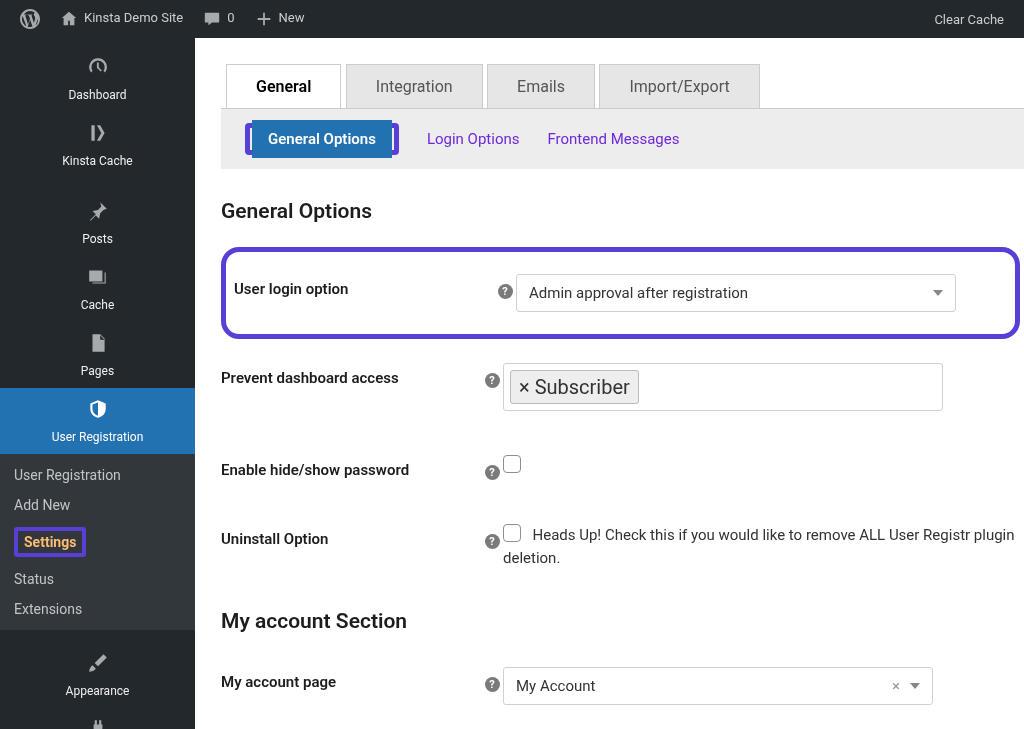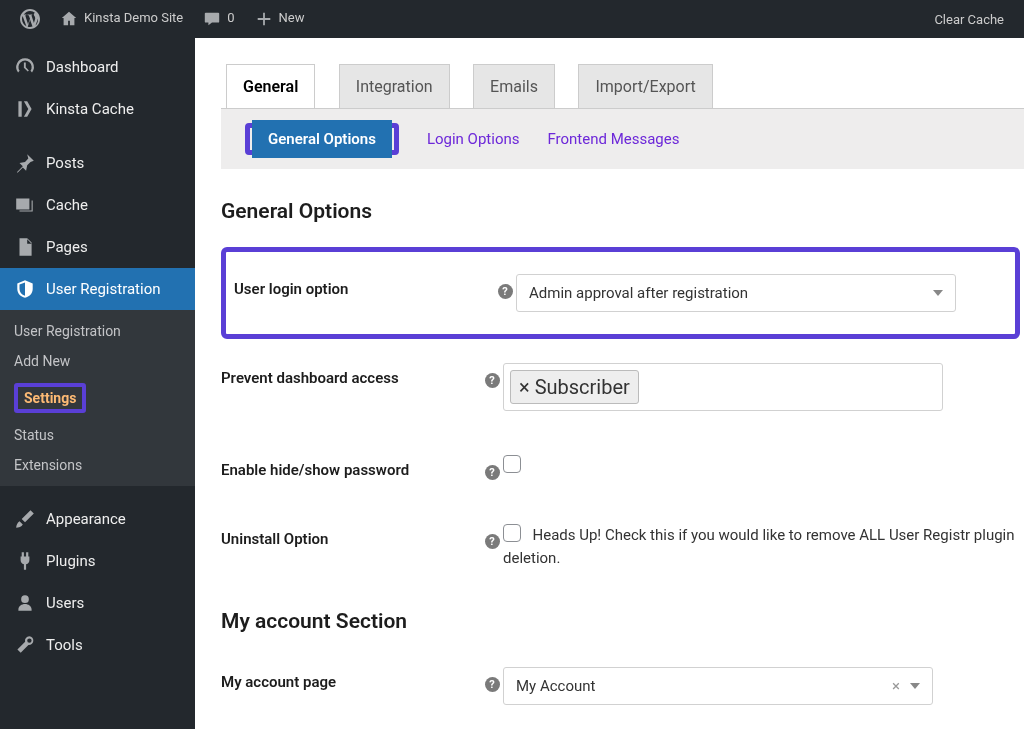--- a/index.html
+++ b/index.html
@@ -8,53 +8,53 @@
   
   .adminbar { display:flex; align-items:center; height:38px; background:#23282d; color:#ccc; padding:0 10px; font-size:13px; }
   .adminbar .ab-item { display:flex; align-items:flex-start; gap:6px; padding:0 10px; cursor:pointer; }
   .adminbar .spacer { flex:1; }
   .ab-icon { width:20px; height:20px; fill:#a7aaad; display:inline-block; }
   .ab-icon-sm { width:18px; height:18px; fill:#a7aaad; }
 
   
   .layout { display:flex; height:calc(100% - 38px); }
   .sidebar { width:195px; background:#23282d; color:#fff; flex:none; overflow:hidden; }
-  .sidebar .menu-item { display:flex; align-items:center; gap:10px; padding:10px 14px; font-size:15px; color:#eee; cursor:pointer; position:relative; }
+  .sidebar .menu-item { display:flex; align-items:center; gap:10px; padding:10px 14px; font-size:12px; color:#eee; cursor:pointer; position:relative;flex-direction:column; }
   .sidebar .menu-item.current { background:#2271b1; color:#fff; }
   .sidebar .menu-item.current::after { content:""; position:absolute; right:-8px; top:50%; transform:translateY(-50%); border:8px solid transparent; border-right-color:#f0f0f1; }
   .menu-icon { width:22px; height:22px; fill:#a7aaad; flex:none; }
   .current .menu-icon { fill:#fff; }
   .submenu { background:#32373c; padding:6px 0; }
   .submenu .sub-item { padding:7px 14px; font-size:14px; color:#c3c4c7; cursor:pointer; }
   .hl-box-sub { border:4px solid #5a3fd6; border-radius:3px; display:inline-block; padding:3px 6px; }
   .menu-top-space { height:8px; }
   .menu-sep { height:12px; }
 
   
   .main { flex:1; background:#fff; padding:26px 0 0 26px; overflow:auto; }
   .tabs { border-bottom:1px solid #ccc; padding-left:5px; }
-  .tab { display:inline-block; padding:12px 16px; background:#e6e6e6; border:1px solid #ccc; border-bottom:none; margin-right:20px; font-size:16px; color:#555; cursor:pointer; }
+  .tab { display:inline-block; padding:12px 29px; background:#e6e6e6; border:1px solid #ccc; border-bottom:none; margin-right:1px; font-size:16px; color:#555; cursor:pointer; }
   .tab.active { background:#fff; color:#000; font-weight:600; }
   .subtabs { background:#eeeded; padding:14px 24px; display:flex; gap:28px; align-items:center; font-size:15px; }
   .subtabs a { color:#6d28d9; cursor:pointer; }
   .subtabs .active { color:#fff; background:#2271b1; padding:10px 16px; font-weight:600; cursor:pointer; }
   .hl-box-sect { border:5px solid #5a3fd6; border-radius:4px; padding:2px; display:inline-block; }
 
   .section-title { font-size:21px; font-weight:600; margin:30px 0 24px 0; color:#1d1d1d; }
   .form-row { display:flex; align-items:flex-start; padding:10px 0; }
   .form-label { width:260px; flex:none; font-size:15px; font-weight:600; color:#1d1d1d; padding-top:6px; }
   .help { width:22px; flex:none; text-align:center; padding-top:8px; }
   .help-icon { display:inline-block; width:15px; height:15px; border-radius:50%; background:#7a7a7a; color:#fff; font-size:11px; font-weight:bold; line-height:15px; text-align:center; }
   .form-field { flex:1; }
   .select-like { border:1px solid #d1d1d1; border-radius:3px; padding:9px 12px; font-size:15px; background:#fff; display:flex; align-items:center; justify-content:space-between; max-width:440px; cursor:pointer; position:relative; }
   .caret { width:0; height:0; border-left:5px solid transparent; border-right:5px solid transparent; border-top:6px solid #888; }
   .tagbox { border:1px solid #d1d1d1; border-radius:3px; padding:6px; background:#fff; max-width:440px; min-height:40px; }
   .tag { display:inline-block; border:1px solid #bbb; border-radius:3px; background:#eee; padding:4px 8px; font-size:20px; }
   .checkbox { width:18px; height:18px; border:1px solid #8c8f94; border-radius:4px; background:#fff; display:inline-block; cursor:pointer; }
-  .row-highlight { border:5px solid #5a3fd6; border-radius:6px; padding:12px 8px; margin-right:4px; }
+  .row-highlight { border:5px solid #5a3fd6; border-radius:18px; padding:12px 8px; margin-right:4px; }
   .select-like .clear-x { color:#999; font-size:15px; margin-right:10px; cursor:pointer; }
   .my-account-row .select-like { max-width:430px; }
   .uninstall-text { font-size:15px; color:#333; line-height:1.5; }
 </style>
 </head>
 <body>
 
 <div class="adminbar">
   <div class="ab-item">
     <svg class="ab-icon" viewBox="0 0 20 20">

